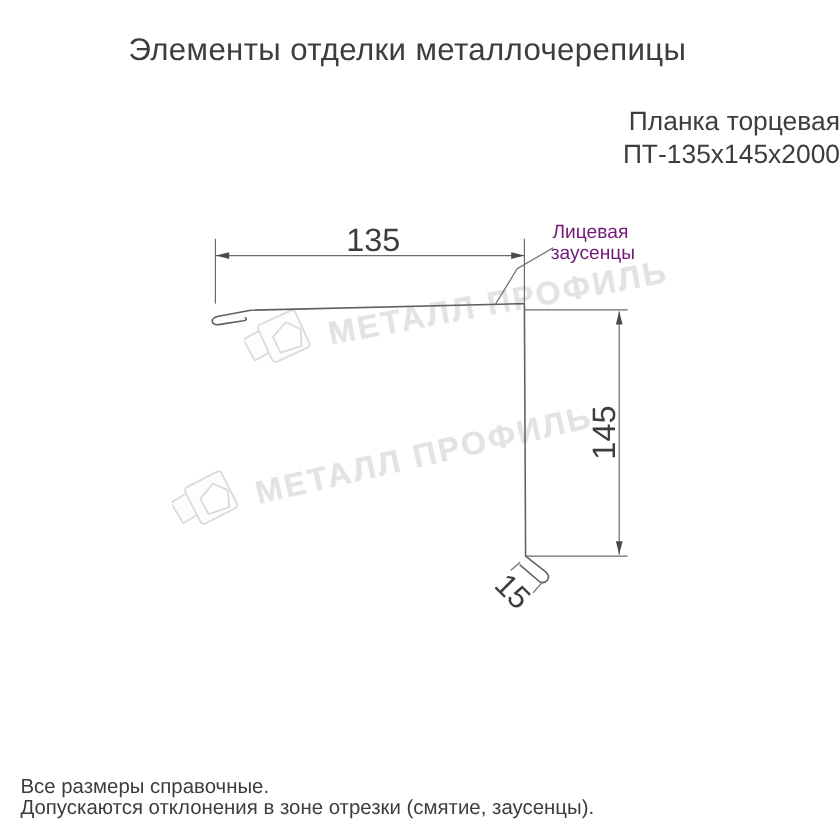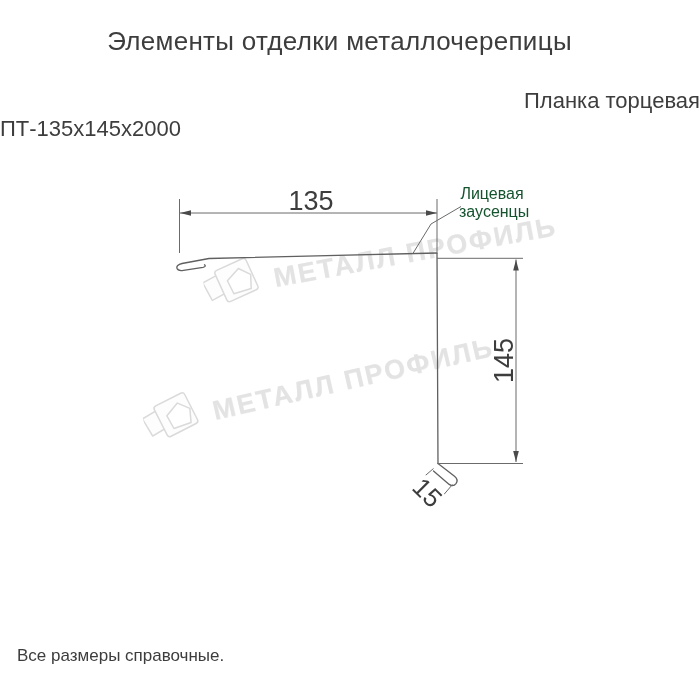--- a/index.html
+++ b/index.html
@@ -9,26 +9,26 @@
   }
   .title{
     position:absolute;top:26px;left:0;width:679px;text-align:center;
     font-size:26px;letter-spacing:.3px;color:#3d3d3d;
   }
   .subtitle{
     position:absolute;top:88px;left:0;width:700px;text-align:right;
     font-size:22px;color:#3d3d3d;
   }
   .code{
-    position:absolute;top:116px;left:0;width:700px;text-align:left;
+    position:absolute;top:116px;left:0;width:700px;text-align:right;
     font-size:22px;color:#3d3d3d;
   }
   .face-label{
     position:absolute;left:459px;top:185px;width:66px;text-align:center;
-    font-size:16px;line-height:17.5px;color:#14532d;
+    font-size:16px;line-height:17.5px;color:#701a75;
   }
   .notes{
     position:absolute;left:17px;top:648px;font-size:17px;line-height:16.5px;color:#3d3d3d;
   }
   .watermark{
     position:absolute;display:flex;align-items:center;gap:6px;
     color:#e3e3e3;font-weight:700;font-size:27px;letter-spacing:2px;white-space:nowrap;
     text-shadow:0.5px 0.5px 0 #f1f1f1;user-select:none;pointer-events:none;
   }
   .wm1{left:205px;top:263px;transform:rotate(-10.5deg);transform-origin:left center;}
@@ -114,15 +114,16 @@
     <path stroke="#6b6b6b" stroke-width="1" fill="none" d="M 461,206.5 L 431,224 L 413,253.3"></path>
   </svg>
 
   <div class="face-label">
     <div>Лицевая</div>
     <div>заусенцы</div>
   </div>
 
   <div class="notes">
     <div>Все размеры справочные.</div>
+    <div>Допускаются отклонения в зоне отрезки (смятие, заусенцы).</div>
   </div>
 
 </div>
 
 </body></html>

